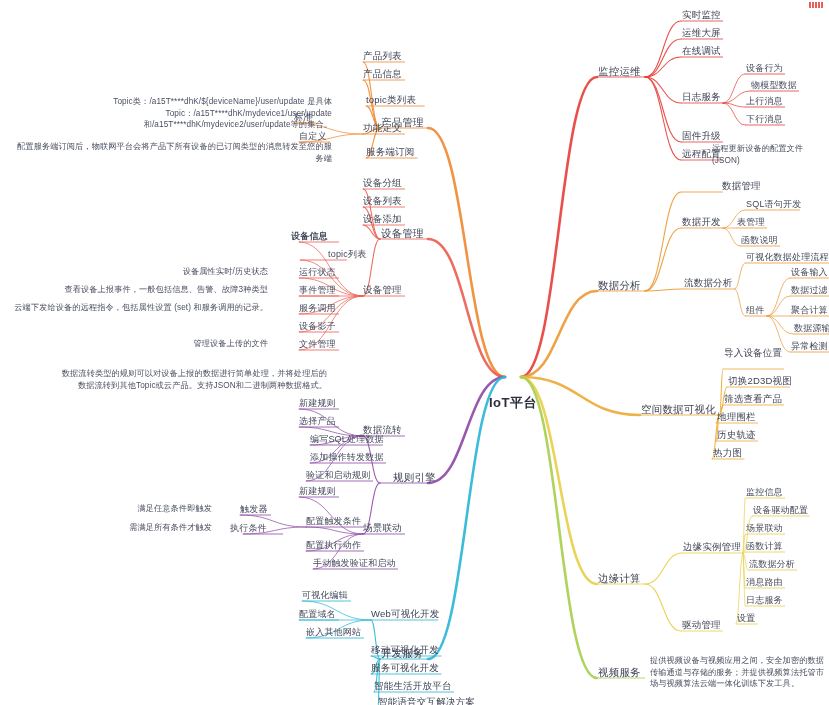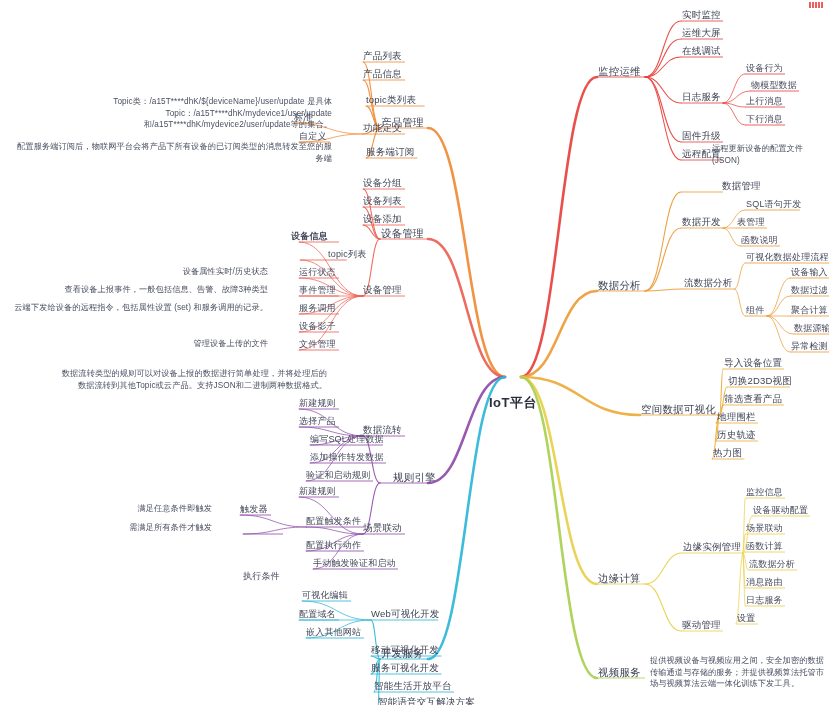--- a/index.html
+++ b/index.html
@@ -264,21 +264,21 @@
       <div class="node lvl3 lbl-right" style="left: 741px; top: 240px;">函数说明</div>
       <div class="node lvl2 lbl-right" style="left: 684px; top: 283px;">流数据分析</div>
       <div class="node lvl3 lbl-right" style="left: 746px; top: 257px;">可视化数据处理流程创建</div>
       <div class="node lvl3 lbl-right" style="left: 746px; top: 310px;">组件</div>
       <div class="node lvl3 lbl-right" style="left: 791px; top: 272px;">设备输入</div>
       <div class="node lvl3 lbl-right" style="left: 791px; top: 290px;">数据过滤</div>
       <div class="node lvl3 lbl-right" style="left: 791px; top: 310px;">聚合计算</div>
       <div class="node lvl3 lbl-right" style="left: 794px; top: 328px;">数据源输出</div>
       <div class="node lvl3 lbl-right" style="left: 791px; top: 346px;">异常检测</div>
       <div class="node lvl1 lbl-right" style="left: 641px; top: 409px;">空间数据可视化</div>
-      <div class="node lvl2 lbl-right" style="left: 724px; top: 363px;">导入设备位置</div>
+      <div class="node lvl2 lbl-right" style="left: 724px; top: 353px;">导入设备位置</div>
       <div class="node lvl2 lbl-right" style="left: 728px; top: 381px;">切换2D3D视图</div>
       <div class="node lvl2 lbl-right" style="left: 724px; top: 399px;">筛选查看产品</div>
       <div class="node lvl2 lbl-right" style="left: 717px; top: 417px;">地理围栏</div>
       <div class="node lvl2 lbl-right" style="left: 717px; top: 435px;">历史轨迹</div>
       <div class="node lvl2 lbl-right" style="left: 713px; top: 453px;">热力图</div>
       <div class="node lvl1 lbl-right" style="left: 598px; top: 578px;">边缘计算</div>
       <div class="node lvl2 lbl-right" style="left: 683px; top: 547px;">边缘实例管理</div>
       <div class="node lvl3 lbl-right" style="left: 746px; top: 492px;">监控信息</div>
       <div class="node lvl3 lbl-right" style="left: 753px; top: 510px;">设备驱动配置</div>
       <div class="node lvl3 lbl-right" style="left: 746px; top: 528px;">场景联动</div>
@@ -322,21 +322,21 @@
       <div class="node lvl3 lbl-right" style="left: 299px; top: 403px;">新建规则</div>
       <div class="node lvl3 lbl-right" style="left: 299px; top: 421px;">选择产品</div>
       <div class="node lvl3 lbl-right" style="left: 310px; top: 439px;">编写SQL处理数据</div>
       <div class="node lvl3 lbl-right" style="left: 310px; top: 457px;">添加操作转发数据</div>
       <div class="node lvl3 lbl-right" style="left: 306px; top: 475px;">验证和启动规则</div>
       <div class="node lvl2 lbl-right" style="left: 363px; top: 528px;">场景联动</div>
       <div class="node lvl3 lbl-right" style="left: 299px; top: 491px;">新建规则</div>
       <div class="node lvl3 lbl-right" style="left: 306px; top: 521px;">配置触发条件</div>
       <div class="node lvl3 lbl-right" style="left: 240px; top: 509px;">触发器</div>
       <div class="note n-left" style="left: 212px; top: 509px;">满足任意条件即触发</div>
-      <div class="node lvl3 lbl-right" style="left: 243px; top: 528px; margin-top: 48px;">执行条件</div>
+      <div class="node lvl3 lbl-right" style="left: 230px; top: 528px;">执行条件</div>
       <div class="note n-left" style="left: 212px; top: 528px;">需满足所有条件才触发</div>
       <div class="node lvl3 lbl-right" style="left: 306px; top: 545px;">配置执行动作</div>
       <div class="node lvl3 lbl-right" style="left: 313px; top: 563px;">手动触发验证和启动</div>
       <div class="node lvl1 lbl-right" style="left: 381px; top: 653px;">开发服务</div>
       <div class="node lvl2 lbl-right" style="left: 371px; top: 614px;">Web可视化开发</div>
       <div class="node lvl3 lbl-right" style="left: 302px; top: 595px;">可视化编辑</div>
       <div class="node lvl3 lbl-right" style="left: 299px; top: 614px;">配置域名</div>
       <div class="node lvl3 lbl-right" style="left: 306px; top: 632px;">嵌入其他网站</div>
       <div class="node lvl2 lbl-right" style="left: 371px; top: 650px;">移动可视化开发</div>
       <div class="node lvl2 lbl-right" style="left: 371px; top: 668px;">服务可视化开发</div>

